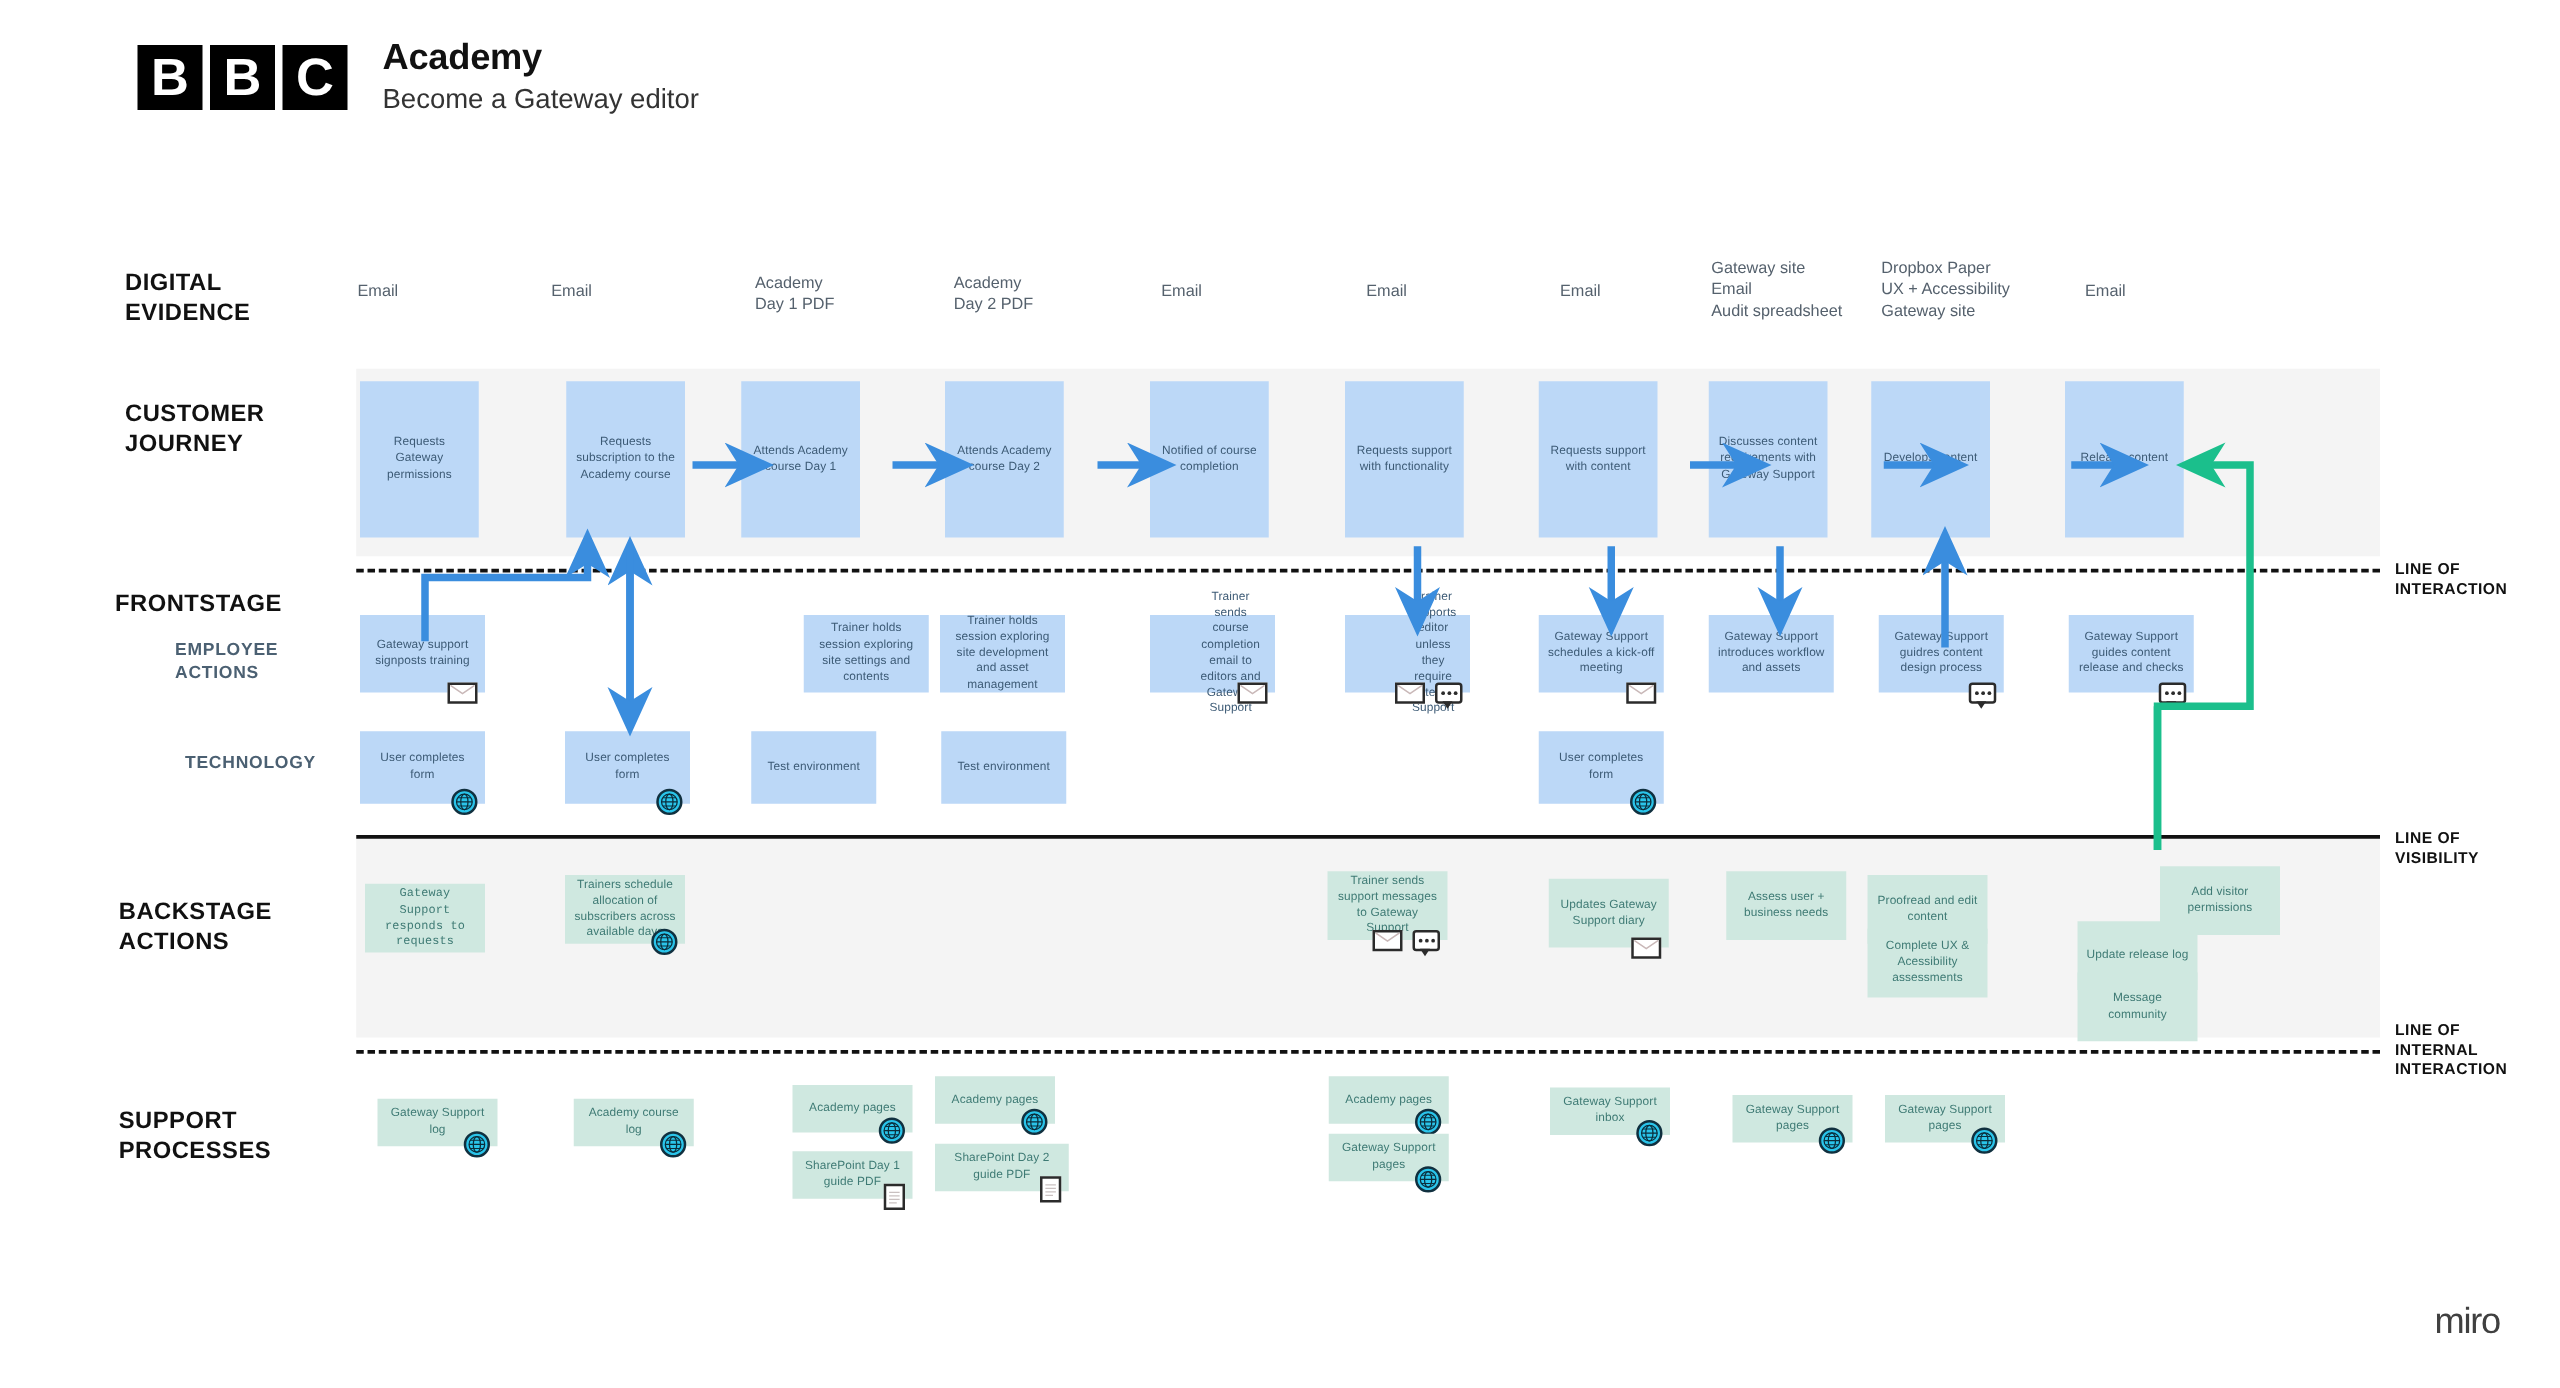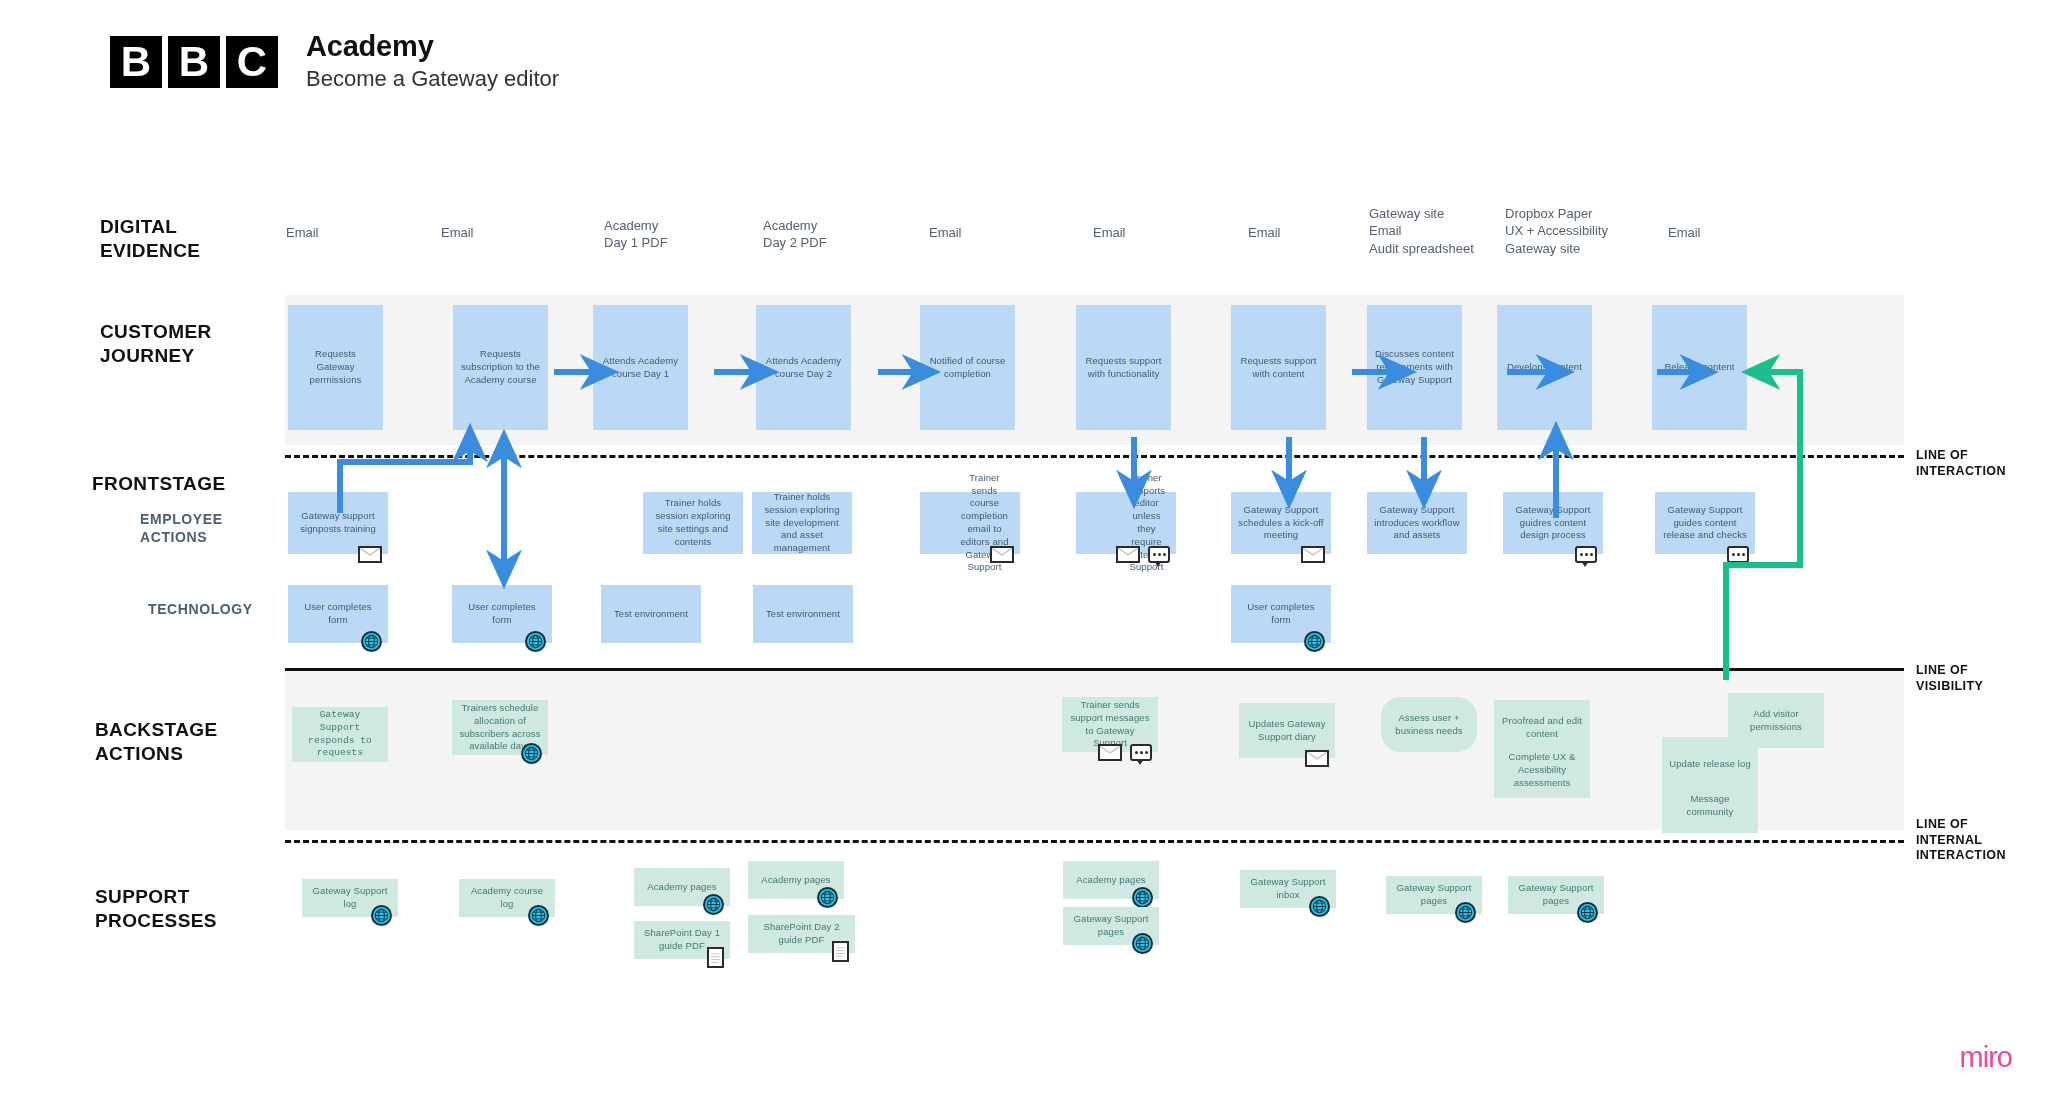--- a/index.html
+++ b/index.html
@@ -51,21 +51,21 @@
   .chat-dots i{width:3px;height:3px;background:#2b2b2b;border-radius:50%;display:block;}
   .chat-tail{position:absolute;left:4px;bottom:-6px;width:0;height:0;
              border-left:4px solid transparent;border-right:4px solid transparent;border-top:6px solid #2b2b2b;}
   .mail-v{width:100%;height:100%;}
   .doc-lines{width:100%;height:100%;}
 
   
   #arrow-layer{position:absolute;left:0;top:0;width:2048px;height:1110px;pointer-events:none;}
 
   
-  #miro{position:absolute;right:36px;bottom:36px;font-size:29px;color:#ec4899;
+  #miro{position:absolute;right:48px;bottom:36px;font-size:29px;color:#404040;
         font-family:"Liberation Sans",sans-serif;letter-spacing:-1px;}
 </style>
 </head>
 <body>
 
 <div id="header">
   <div class="bbc-blocks">
     <div class="bbc-block">B</div>
     <div class="bbc-block">B</div>
     <div class="bbc-block">C</div>
@@ -342,21 +342,21 @@
     </div>
     <div style="position: absolute; left: 1239px; top: 703px; width: 96px; height: 55px;">
       <div class="card mint" style="left: 0px; top: 0px; width: 100%; height: 100%;">Updates Gateway Support diary</div>
       <div class="badge mail" style="position: absolute; bottom: -9px; right: 6px;">
         <svg class="mail-v" viewBox="0 0 24 17" preserveAspectRatio="none">
           <path d="M0.5,0.5 L12,9 L23.5,0.5" fill="none" stroke="#c9b8b8" stroke-width="1.6"></path>
         </svg>
       </div>
     </div>
     <div style="position: absolute; left: 1381px; top: 697px; width: 96px; height: 55px;">
-      <div class="card mint" style="left: 0px; top: 0px; width: 100%; height: 100%; border-radius: 20px;">Assess user + business needs</div>
+      <div class="card mint" style="left: 0px; top: 0px; width: 100%; height: 100%;">Assess user + business needs</div>
     </div>
     <div style="position: absolute; left: 1494px; top: 700px; width: 96px; height: 55px;">
       <div class="card mint" style="left: 0px; top: 0px; width: 100%; height: 100%;">Proofread and edit content</div>
     </div>
     <div style="position: absolute; left: 1494px; top: 743px; width: 96px; height: 55px;">
       <div class="card mint" style="left: 0px; top: 0px; width: 100%; height: 100%;">Complete UX &amp; Acessibility assessments</div>
     </div>
     <div style="position: absolute; left: 1728px; top: 693px; width: 96px; height: 55px; text-decoration: underline;">
       <div class="card mint" style="left: 0px; top: 0px; width: 100%; height: 100%;">Add visitor permissions</div>
     </div>

